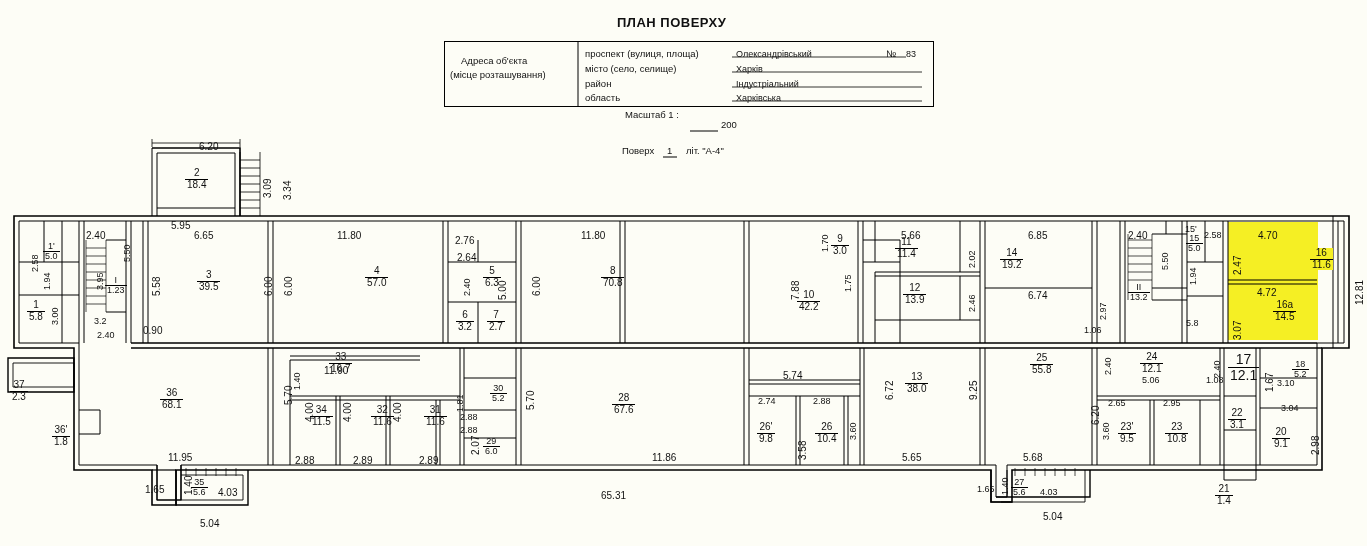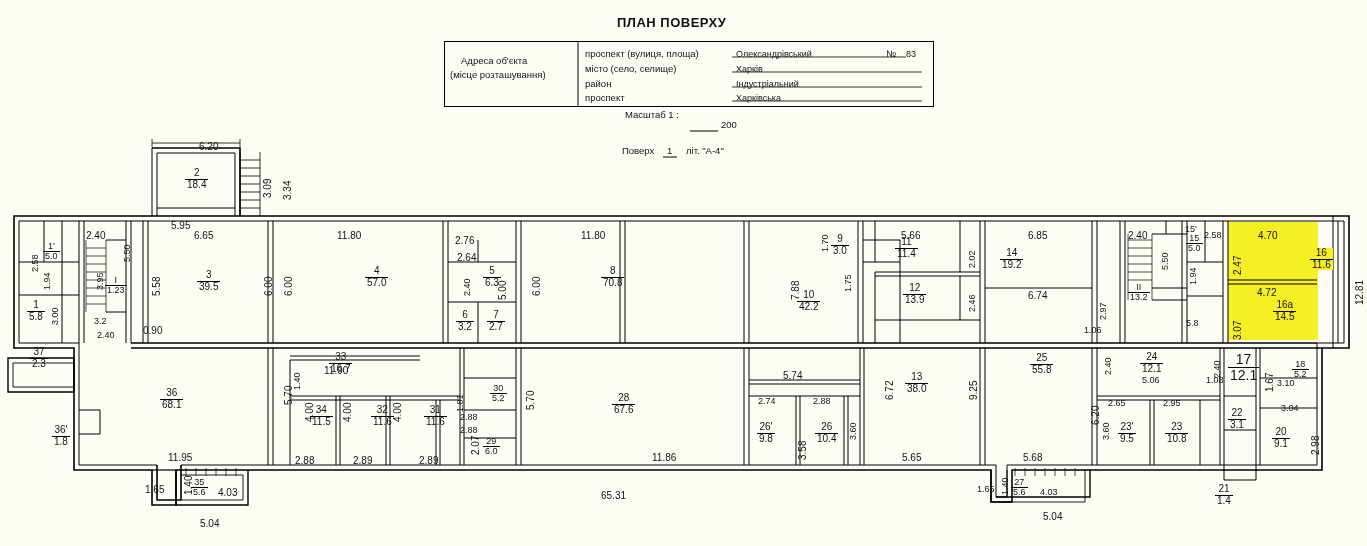--- a/index.html
+++ b/index.html
@@ -262,21 +262,21 @@
 <div class="txt hdr-val" style="left:736px;top:49px;">Олександрівський</div>
 <div class="txt hdr-label" style="left:886px;top:48px;">№</div>
 <div class="txt hdr-val" style="left:906px;top:49px;">83</div>
 
 <div class="txt hdr-label" style="left:585px;top:63px;">місто (село, селище)</div>
 <div class="txt hdr-val" style="left:736px;top:64px;">Харків</div>
 
 <div class="txt hdr-label" style="left:585px;top:78px;">район</div>
 <div class="txt hdr-val" style="left:736px;top:79px;">Індустріальний</div>
 
-<div class="txt hdr-label" style="left:585px;top:92px;">проспект</div>
+<div class="txt hdr-label" style="left:585px;top:92px;">область</div>
 <div class="txt hdr-val" style="left:736px;top:93px;">Харківська</div>
 
 <div class="txt scale" style="left:625px;top:109px;">Масштаб  1 :</div>
 <div class="txt scale" style="left:693px;top:119px;margin-left:28px;">200</div>
 <svg style="position:absolute;left:690px;top:130px;" width="30" height="3">
     <line x1="0" y1="1" x2="28" y2="1" stroke="#000"></line>
   </svg>
 
 <div class="txt scale" style="left:622px;top:145px;">Поверх</div>
 <div class="txt scale" style="left:667px;top:145px;">1</div>
@@ -430,21 +430,21 @@
     <span class="a">5.6</span>
   </div>
 <div class="room" style="left:160px;top:388px;">
     <span class="n">36</span>
     <span class="a">68.1</span>
   </div>
 <div class="room" style="left:52px;top:425px;">
     <span class="n">36'</span>
     <span class="a">1.8</span>
   </div>
-<div class="room" style="left:10px;top:347px;margin-left:20px;">
+<div class="room" style="left:10px;top:380px;">
     <span class="n">37</span>
     <span class="a">2.3</span>
   </div>
 <div class="room" style="left:27px;top:300px;">
     <span class="n">1</span>
     <span class="a">5.8</span>
   </div>
 <div class="room" style="left:43px;top:242px;font-size:9px;">
     <span class="n">1'</span>
     <span class="a">5.0</span>

